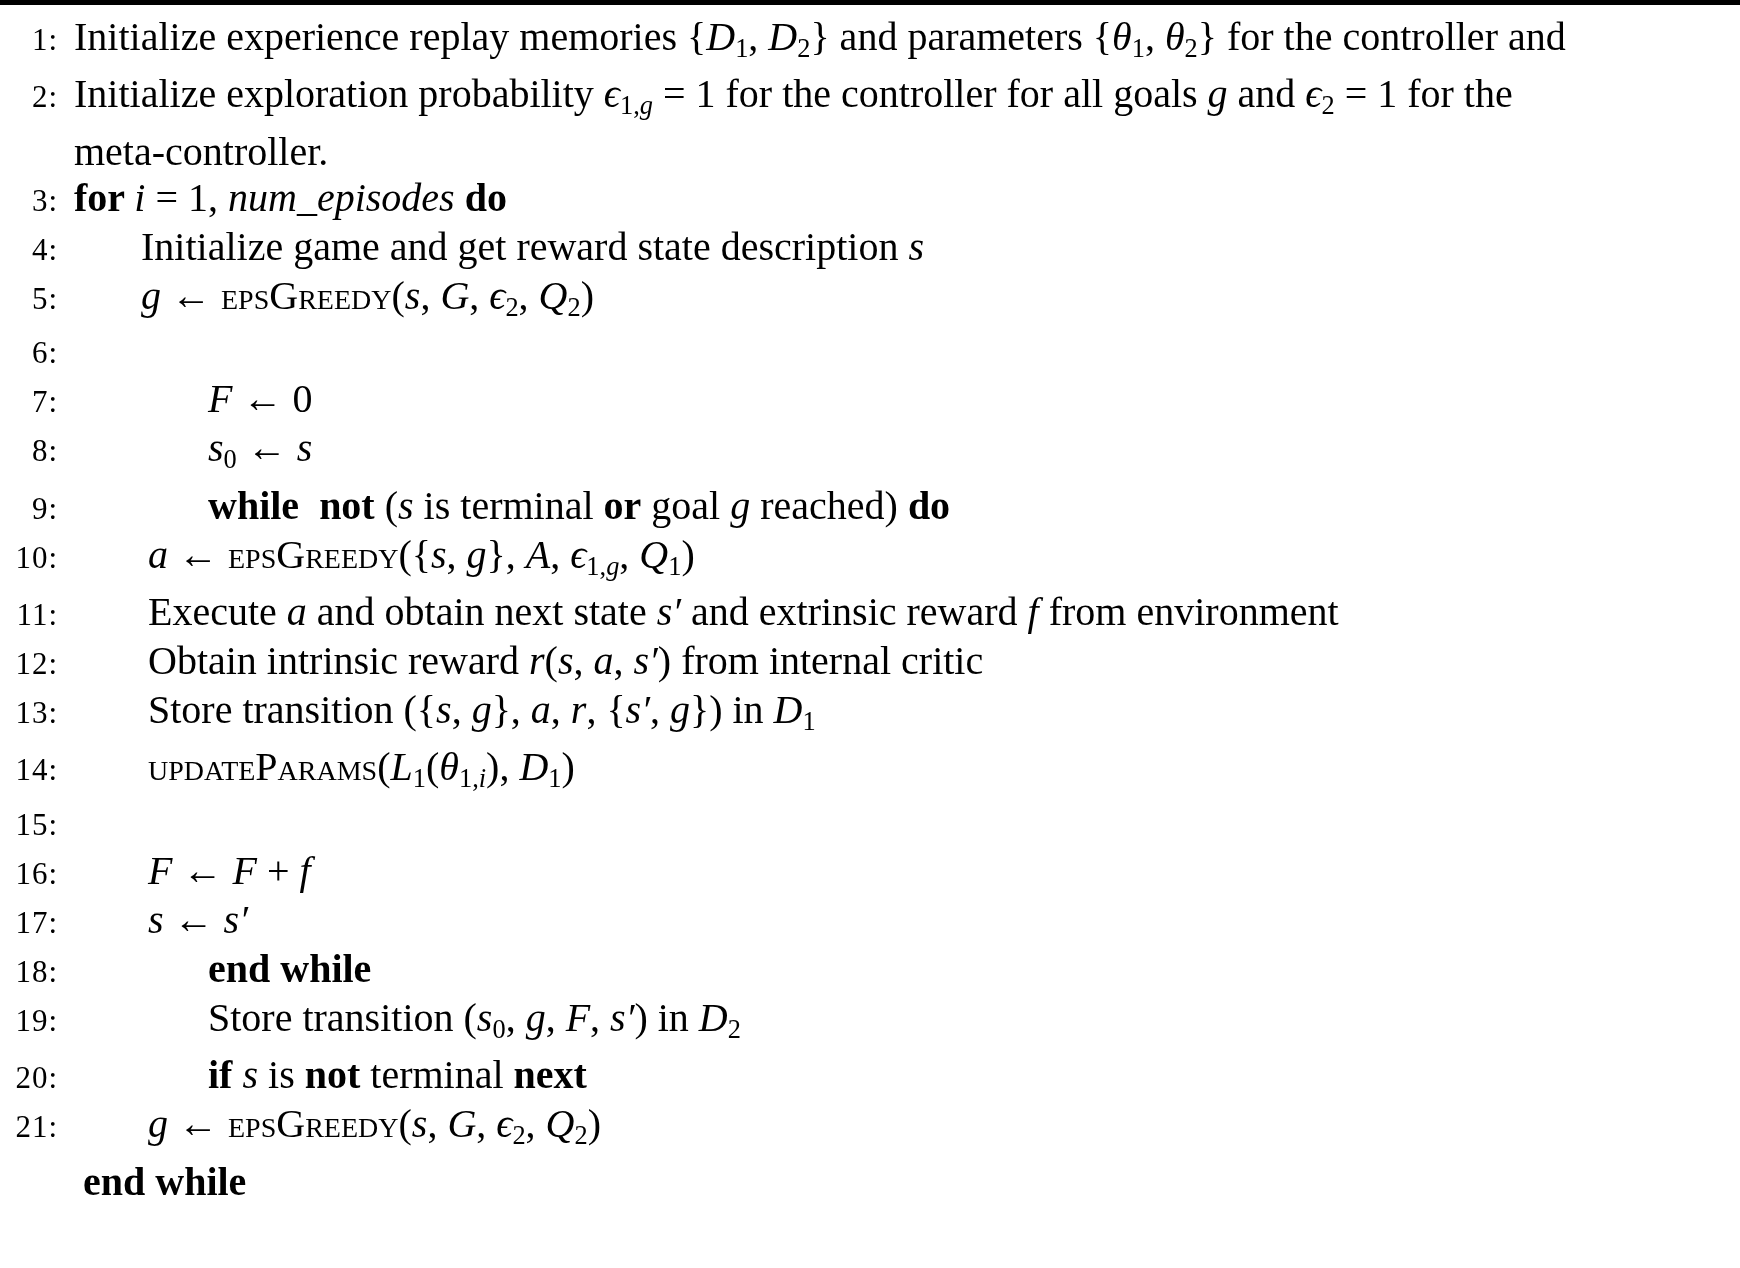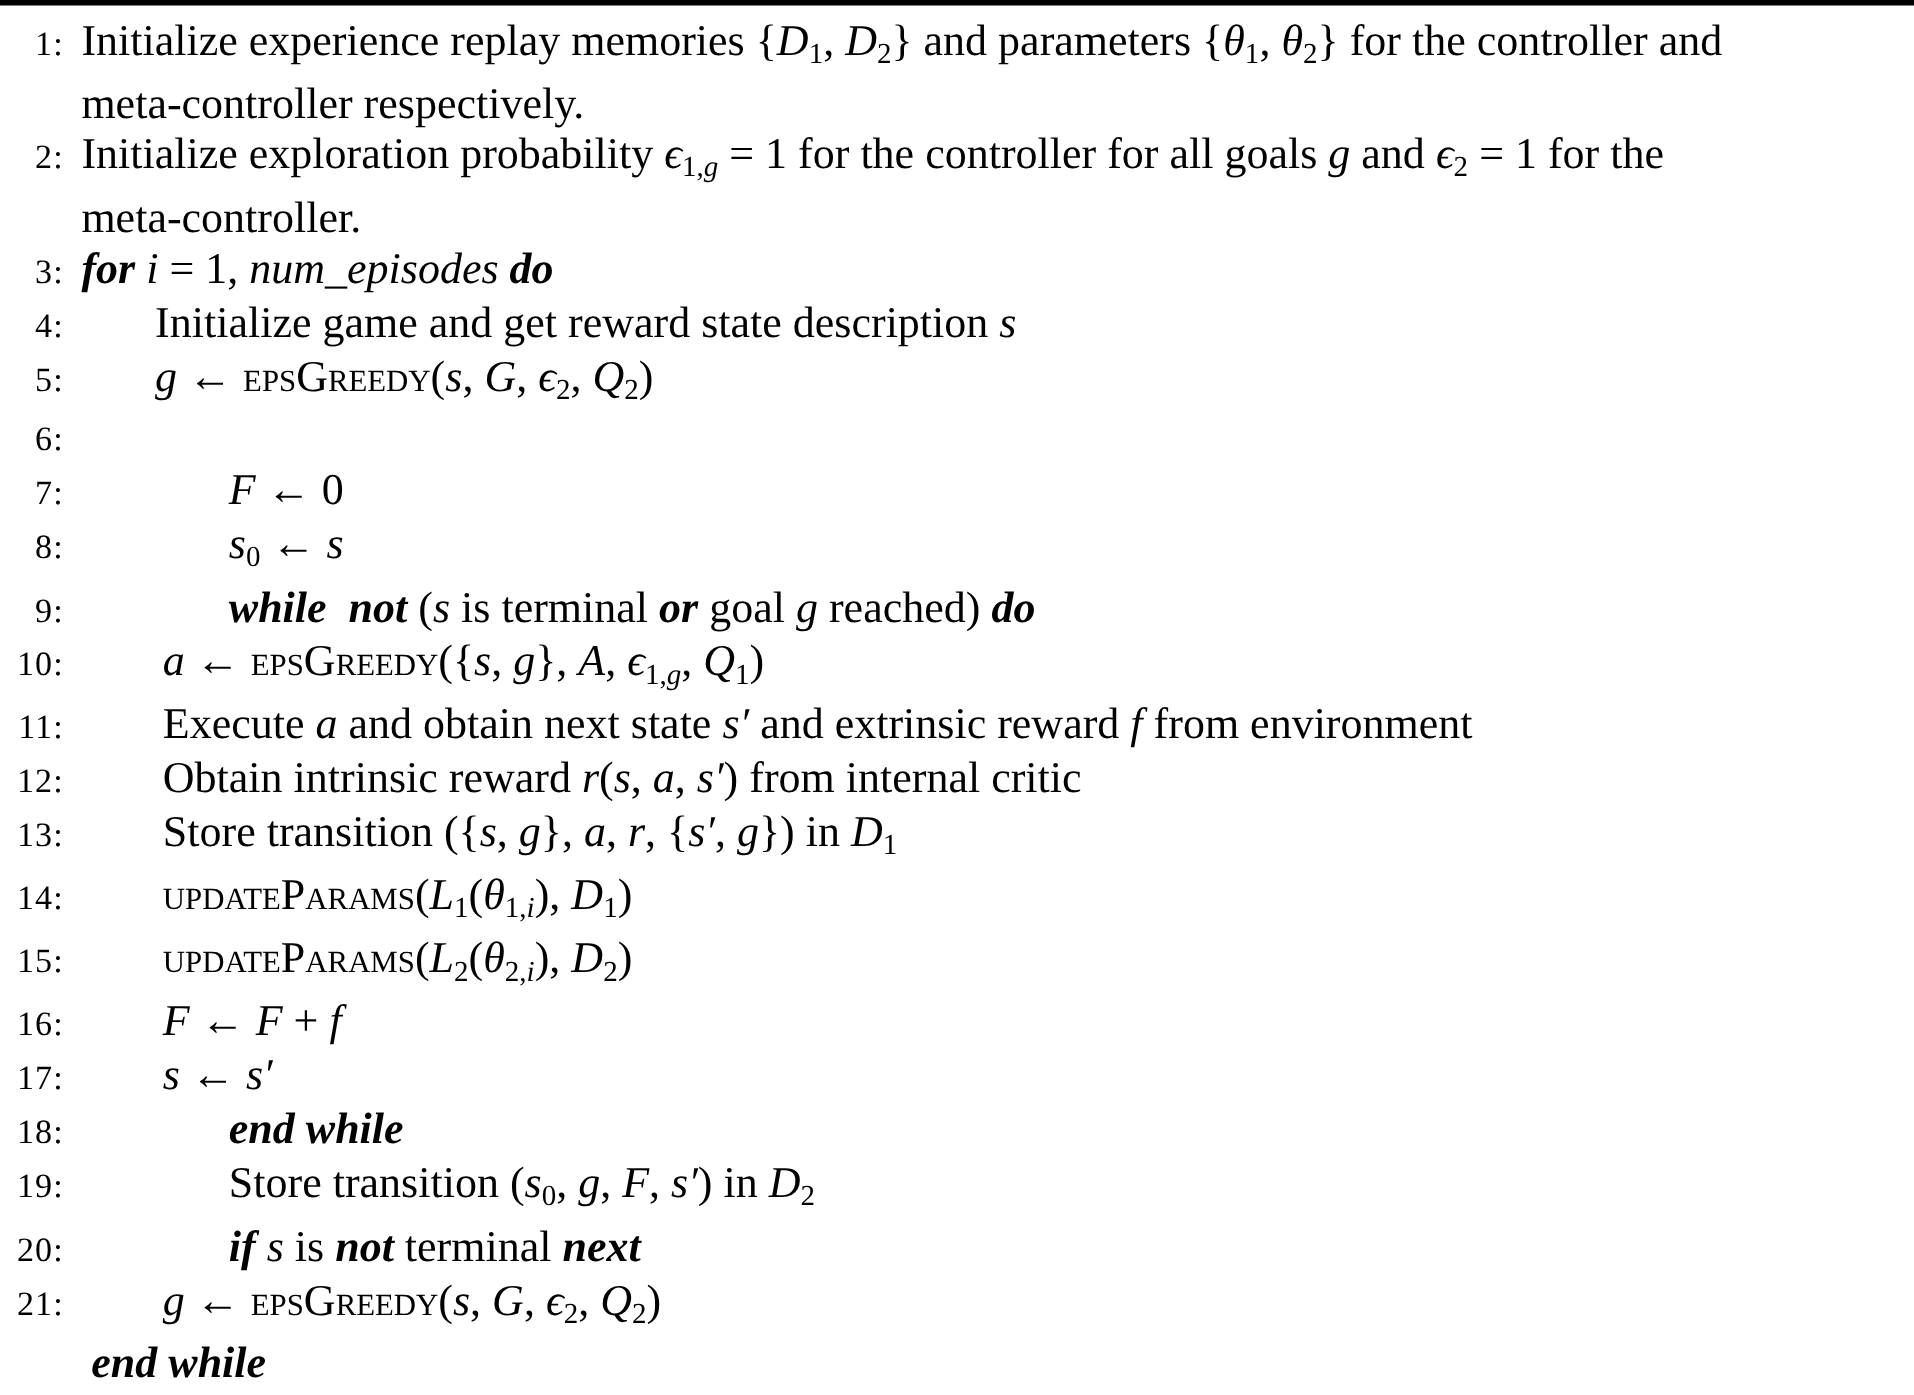--- a/index.html
+++ b/index.html
@@ -39,50 +39,49 @@
     font-size: 31px;
     letter-spacing: 1px;
   }
   .content {
     white-space: pre-wrap;
   }
   .indent-0 { margin-left: 16px; text-align: center; }
   .indent-1 { margin-left: 83px; }
   .indent-2 { margin-left: 150px; }
   .indent-3 { margin-left: 90px; }
-  .b   { font-weight: bold; font-style: italic; }
+  .b   { font-weight: bold; }
   .i   { font-style: italic; }
   .cal { font-style: italic; }          
   .sc  { font-variant-caps: small-caps; font-variant: small-caps; }
   .sub  { font-size: 66%; vertical-align: -0.28em; }
   .subi { font-size: 66%; vertical-align: -0.28em; font-style: italic; }
 </style>
 </head>
 <body>
 
 <div class="algo">
   <div class="rule"></div>
   <div class="lines" id="algo-lines">
       <div class="row"><span class="num">1:</span><span class="content indent-0"><span>Initialize experience replay memories {</span><span class="cal">D</span><span class="sub">1</span><span>, </span><span class="cal">D</span><span class="sub">2</span><span>} and parameters {</span><span class="i">θ</span><span class="sub">1</span><span>, </span><span class="i">θ</span><span class="sub">2</span><span>} for the controller and</span></span></div>
-      <div class="row"><span class="num"></span><span class="content indent-0"><span>meta-controller respectively.</span></span></div>
       <div class="row"><span class="num">2:</span><span class="content indent-0"><span>Initialize exploration probability </span><span class="i">ϵ</span><span class="sub">1,</span><span class="subi">g</span><span> = 1 for the controller for all goals </span><span class="i">g</span><span> and </span><span class="i">ϵ</span><span class="sub">2</span><span> = 1 for the</span></span></div>
       <div class="row"><span class="num"></span><span class="content indent-0"><span>meta-controller.</span></span></div>
       <div class="row"><span class="num">3:</span><span class="content indent-0"><span class="b">for </span><span class="i">i</span><span> = 1, </span><span class="i">num_episodes</span><span class="b"> do</span></span></div>
       <div class="row"><span class="num">4:</span><span class="content indent-1"><span>Initialize game and get reward state description </span><span class="i">s</span></span></div>
       <div class="row"><span class="num">5:</span><span class="content indent-1"><span class="i">g</span><span> ← </span><span class="sc">epsGreedy</span><span>(</span><span class="i">s</span><span>, </span><span class="cal">G</span><span>, </span><span class="i">ϵ</span><span class="sub">2</span><span>, </span><span class="i">Q</span><span class="sub">2</span><span>)</span></span></div>
       <div class="row"><span class="num">6:</span></div>
       <div class="row"><span class="num">7:</span><span class="content indent-2"><span class="i">F</span><span> ← 0</span></span></div>
       <div class="row"><span class="num">8:</span><span class="content indent-2"><span class="i">s</span><span class="sub">0</span><span> ← </span><span class="i">s</span></span></div>
       <div class="row"><span class="num">9:</span><span class="content indent-2"><span class="b">while</span><span>  </span><span class="b">not</span><span> (</span><span class="i">s</span><span> is terminal </span><span class="b">or</span><span> goal </span><span class="i">g</span><span> reached) </span><span class="b">do</span></span></div>
       <div class="row"><span class="num">10:</span><span class="content indent-3"><span class="i">a</span><span> ← </span><span class="sc">epsGreedy</span><span>({</span><span class="i">s</span><span>, </span><span class="i">g</span><span>}, </span><span class="cal">A</span><span>, </span><span class="i">ϵ</span><span class="sub">1,</span><span class="subi">g</span><span>, </span><span class="i">Q</span><span class="sub">1</span><span>)</span></span></div>
       <div class="row"><span class="num">11:</span><span class="content indent-3"><span>Execute </span><span class="i">a</span><span> and obtain next state </span><span class="i">s′</span><span> and extrinsic reward </span><span class="i">f</span><span> from environment</span></span></div>
       <div class="row"><span class="num">12:</span><span class="content indent-3"><span>Obtain intrinsic reward </span><span class="i">r</span><span>(</span><span class="i">s</span><span>, </span><span class="i">a</span><span>, </span><span class="i">s′</span><span>) from internal critic</span></span></div>
       <div class="row"><span class="num">13:</span><span class="content indent-3"><span>Store transition ({</span><span class="i">s</span><span>, </span><span class="i">g</span><span>}, </span><span class="i">a</span><span>, </span><span class="i">r</span><span>, {</span><span class="i">s′</span><span>, </span><span class="i">g</span><span>}) in </span><span class="cal">D</span><span class="sub">1</span></span></div>
       <div class="row"><span class="num">14:</span><span class="content indent-3"><span class="sc">updateParams</span><span>(</span><span class="cal">L</span><span class="sub">1</span><span>(</span><span class="i">θ</span><span class="sub">1,</span><span class="subi">i</span><span>), </span><span class="cal">D</span><span class="sub">1</span><span>)</span></span></div>
-      <div class="row"><span class="num">15:</span><span class="content indent-3"><span class="sc">updateParams</span><span>(</span><span class="cal">L</span><span class="sub">2</span><span>(</span><span class="i">θ</span><span class="sub">2,</span><span class="subi">i</span><span>), </span><span class="cal">D</span><span class="sub">2</span><span>)</span></span></div>
+      <div class="row"><span class="num">15:</span></div>
       <div class="row"><span class="num">16:</span><span class="content indent-3"><span class="i">F</span><span> ← </span><span class="i">F</span><span> + </span><span class="i">f</span></span></div>
       <div class="row"><span class="num">17:</span><span class="content indent-3"><span class="i">s</span><span> ← </span><span class="i">s′</span></span></div>
       <div class="row"><span class="num">18:</span><span class="content indent-2"><span class="b">end while</span></span></div>
       <div class="row"><span class="num">19:</span><span class="content indent-2"><span>Store transition (</span><span class="i">s</span><span class="sub">0</span><span>, </span><span class="i">g</span><span>, </span><span class="i">F</span><span>, </span><span class="i">s′</span><span>) in </span><span class="cal">D</span><span class="sub">2</span></span></div>
       <div class="row"><span class="num">20:</span><span class="content indent-2"><span class="b">if </span><span class="i">s</span><span> is </span><span class="b">not</span><span> terminal </span><span class="b">next</span></span></div>
       <div class="row"><span class="num">21:</span><span class="content indent-3"><span class="i">g</span><span> ← </span><span class="sc">epsGreedy</span><span>(</span><span class="i">s</span><span>, </span><span class="cal">G</span><span>, </span><span class="i">ϵ</span><span class="sub">2</span><span>, </span><span class="i">Q</span><span class="sub">2</span><span>)</span></span></div>
       <div class="row"><span class="content indent-1"><span class="b">end while</span></span></div>
     </div>
 </div>
 

